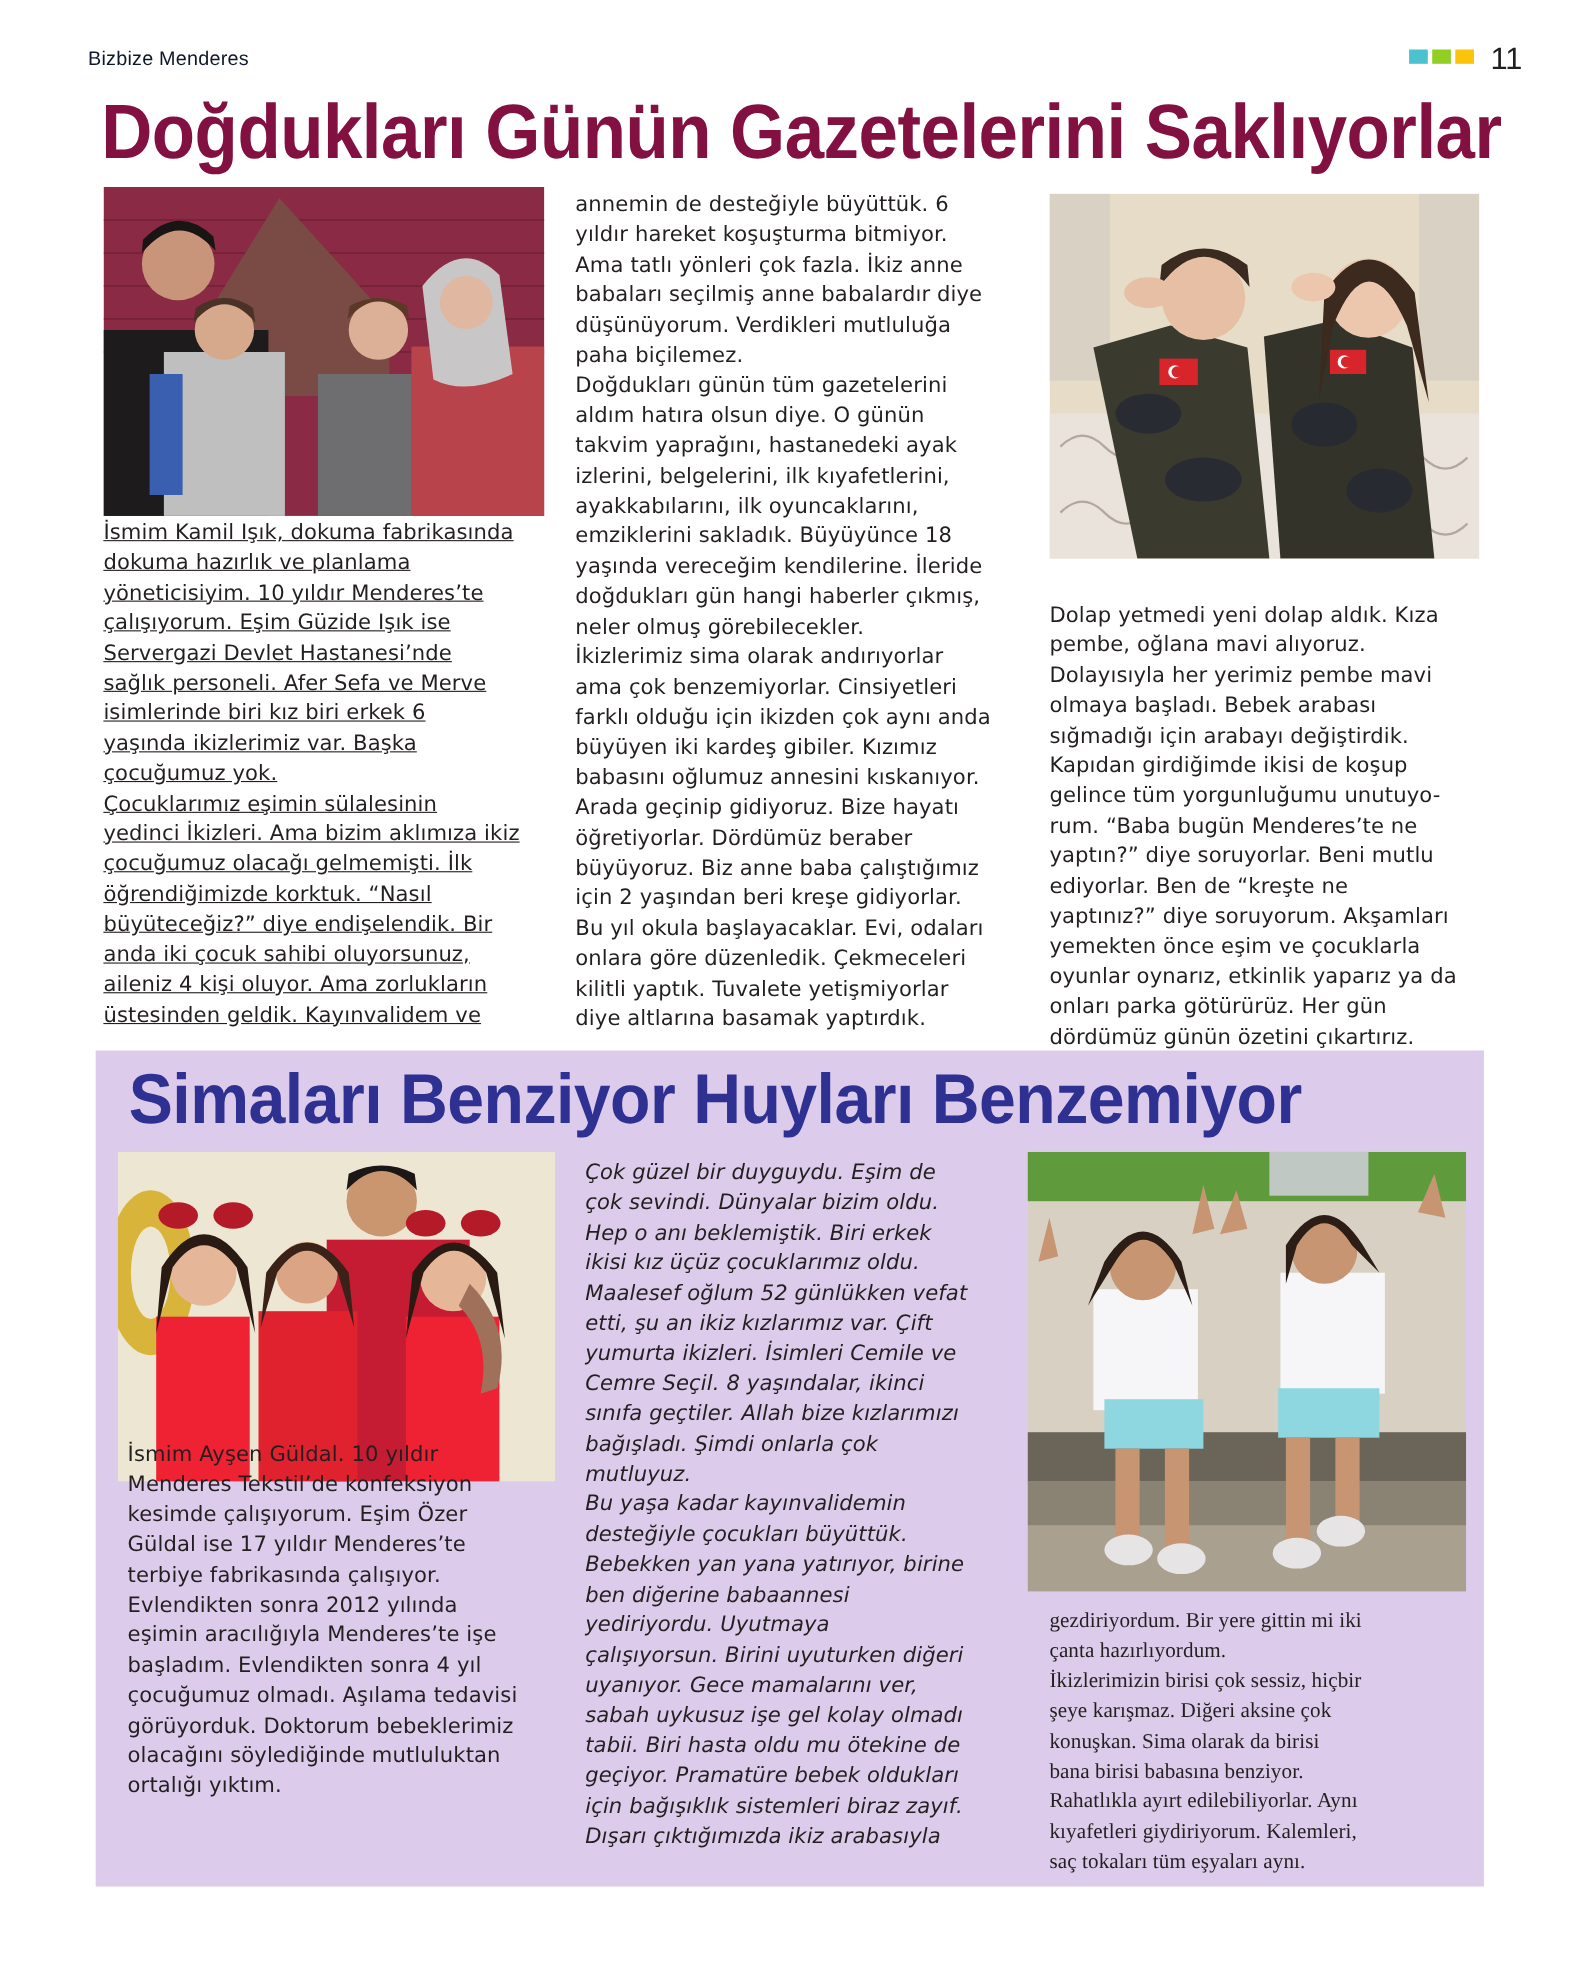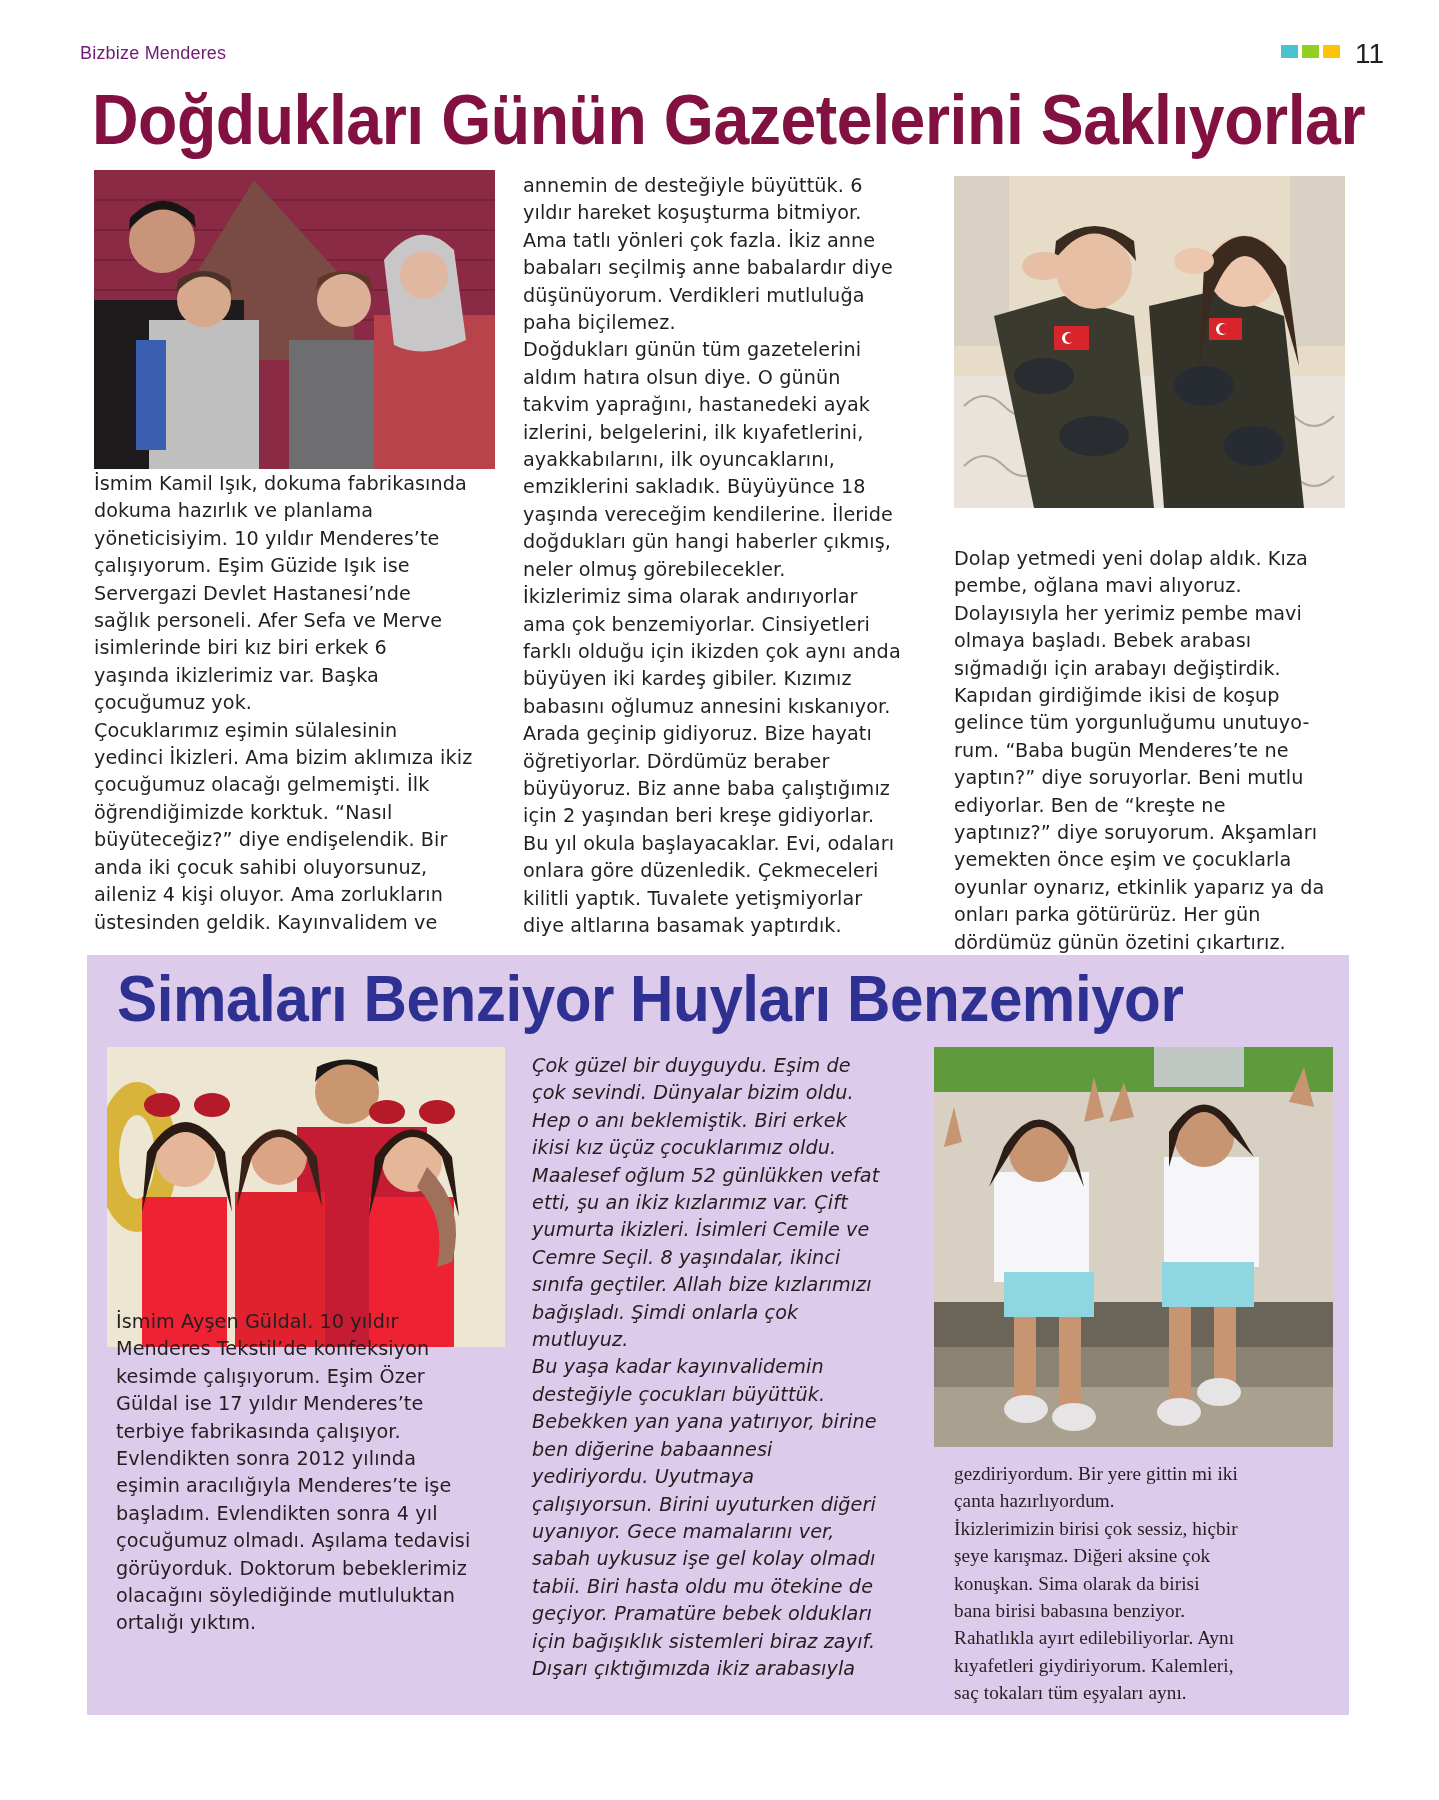--- a/index.html
+++ b/index.html
@@ -1,19 +1,19 @@
 <!DOCTYPE html>
 <html><head>
 <meta charset="utf-8">
 <style>
   html, body { margin: 0; padding: 0; background: #ffffff; }
   body { width: 1439px; height: 1800px; position: relative; overflow: hidden; font-family: "DejaVu Sans", sans-serif; color: #231f20; }
   .abs { position: absolute; }
 
-  .running-head { left: 80px; top: 43px; font-family: "Liberation Sans", sans-serif; font-size: 18px; color: #701a75; letter-spacing: 0.2px; }
+  .running-head { left: 80px; top: 43px; font-family: "Liberation Sans", sans-serif; font-size: 18px; color: #0f172a; letter-spacing: 0.2px; }
   .marks { left: 1281px; top: 45px; display: flex; gap: 4px; }
   .mark { width: 17px; height: 13px; }
   .page-num { left: 1355px; top: 38px; font-family: "Liberation Sans", sans-serif; font-size: 28px; color: #231f20; }
 
   .headline { font-family: "Liberation Sans", sans-serif; font-weight: bold; white-space: nowrap; transform-origin: left top; }
   .h1 { left: 92px; top: 80px; font-size: 70px; color: #821041; transform: scaleX(0.92); letter-spacing: -0.5px; }
   .h2 { left: 117px; top: 962px; font-size: 64px; color: #2e3192; transform: scaleX(0.94); letter-spacing: -0.5px; }
 
   .col { font-size: 19.2px; line-height: 27.4px; white-space: pre-line; color: #231f20; letter-spacing: 0.1px; }
 
@@ -55,21 +55,21 @@
     <path d="M82,123 Q110,90 138,123 L136,110 Q110,92 84,110 Z" fill="#4a3226"></path>
     <rect x="195" y="170" width="110" height="129" fill="#6e6e70"></rect>
     <circle cx="250" cy="130" r="27" fill="#dcb096"></circle>
     <path d="M222,120 Q250,88 278,120 L276,108 Q250,94 224,108 Z" fill="#5a3a26"></path>
     <rect x="280" y="145" width="121" height="154" fill="#b8434a"></rect>
     <path d="M290,90 Q325,45 360,80 L372,170 Q330,190 300,175 Z" fill="#c9c6c8"></path>
     <circle cx="330" cy="105" r="24" fill="#e0b7a1"></circle>
   </svg>
 </div>
 
-<div class="abs col" style="left:94px; top:470px; width:420px;">İsmim Kamil Işık, dokuma fabrikasında
+<div class="abs col" style="left:94px; top:470px; width:420px;text-decoration:underline;">İsmim Kamil Işık, dokuma fabrikasında
 dokuma hazırlık ve planlama
 yöneticisiyim. 10 yıldır Menderes’te
 çalışıyorum. Eşim Güzide Işık ise
 Servergazi Devlet Hastanesi’nde
 sağlık personeli.  Afer Sefa ve Merve
 isimlerinde biri kız biri erkek 6
 yaşında ikizlerimiz var. Başka
 çocuğumuz yok.
 Çocuklarımız eşimin sülalesinin
 yedinci İkizleri. Ama bizim aklımıza ikiz

